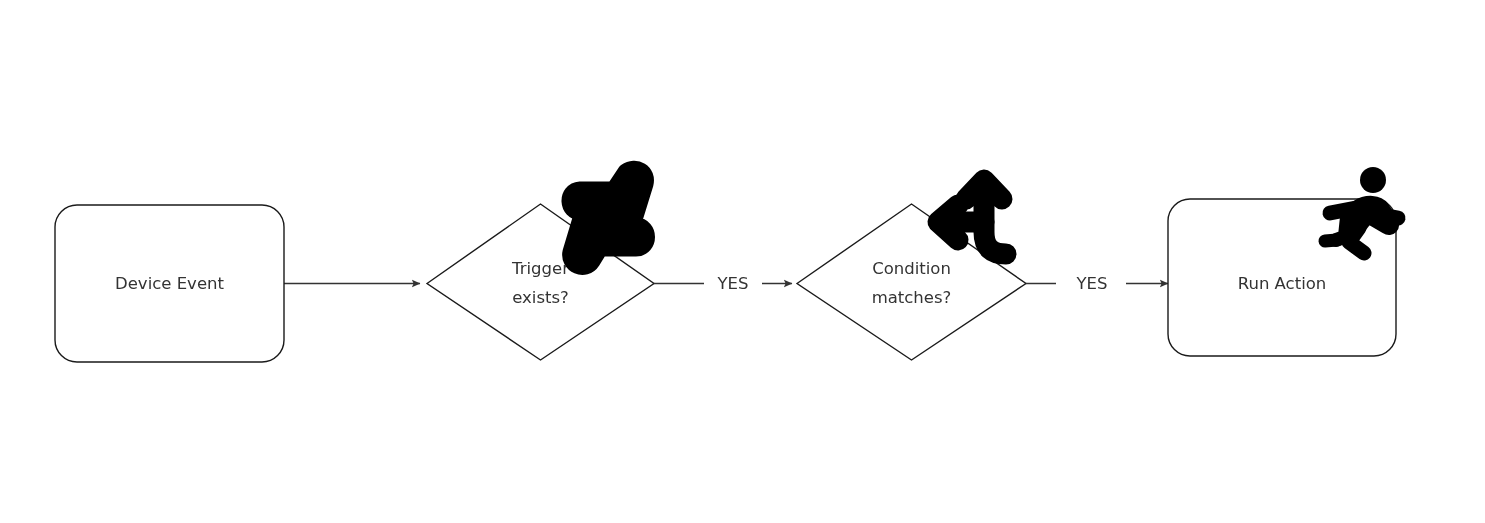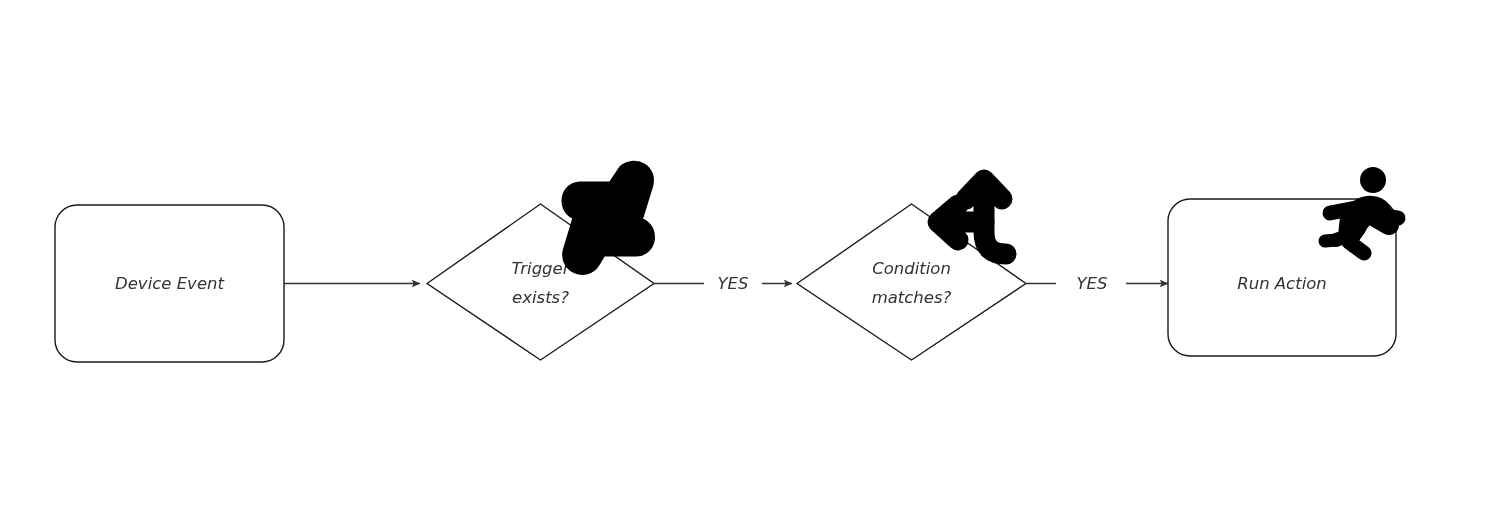--- a/index.html
+++ b/index.html
@@ -10,21 +10,20 @@
   }
   body {
     font-family: "DejaVu Sans", "Liberation Sans", sans-serif;
   }
   #canvas {
     position: relative;
     width: 1485px;
     height: 523px;
     background: #ffffff;
     overflow: hidden;
-    font-style: italic;
   }
   #flow-svg {
     position: absolute;
     left: 0;
     top: 0;
     width: 1485px;
     height: 523px;
     display: block;
   }
   .node-shape {

